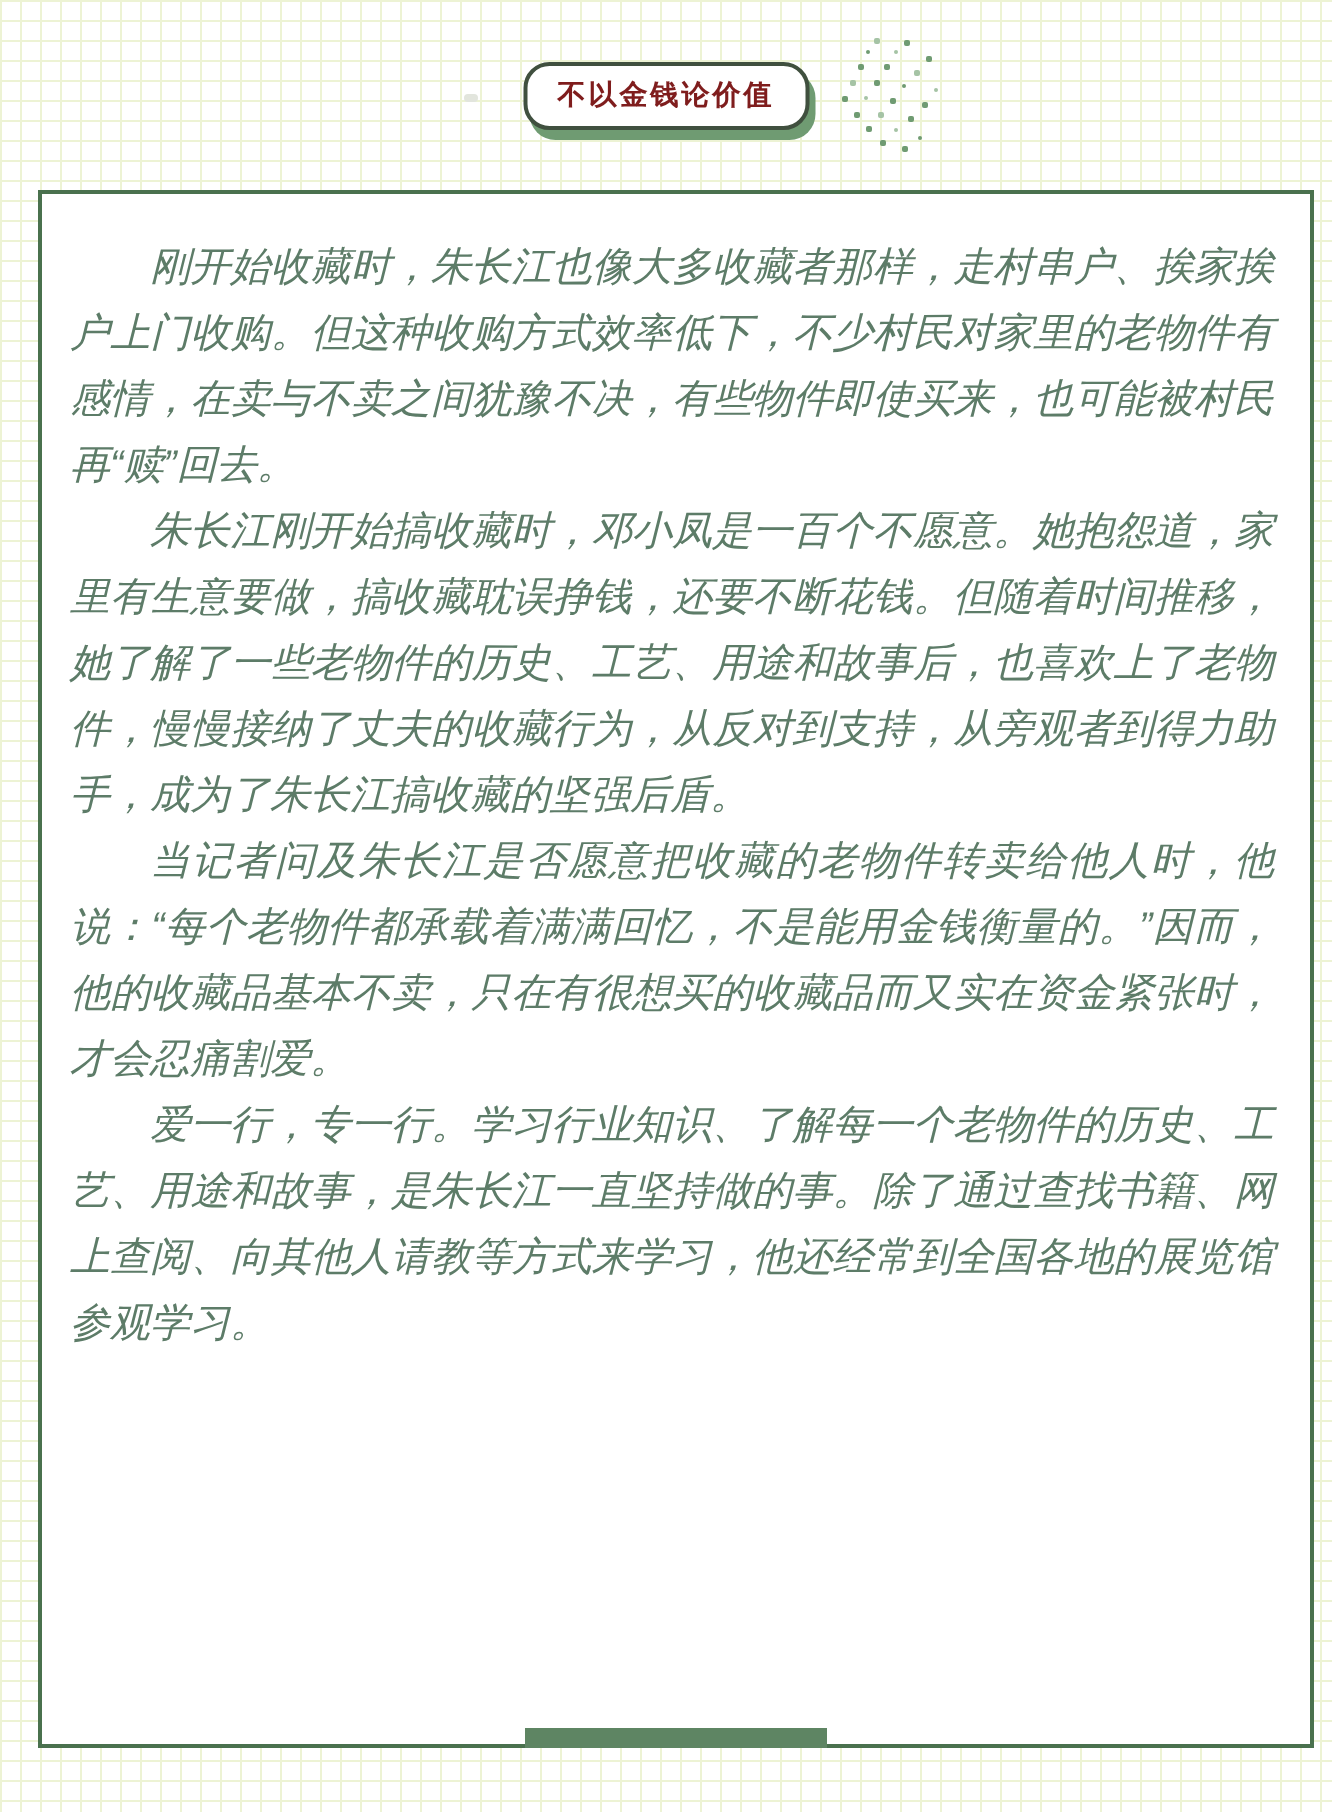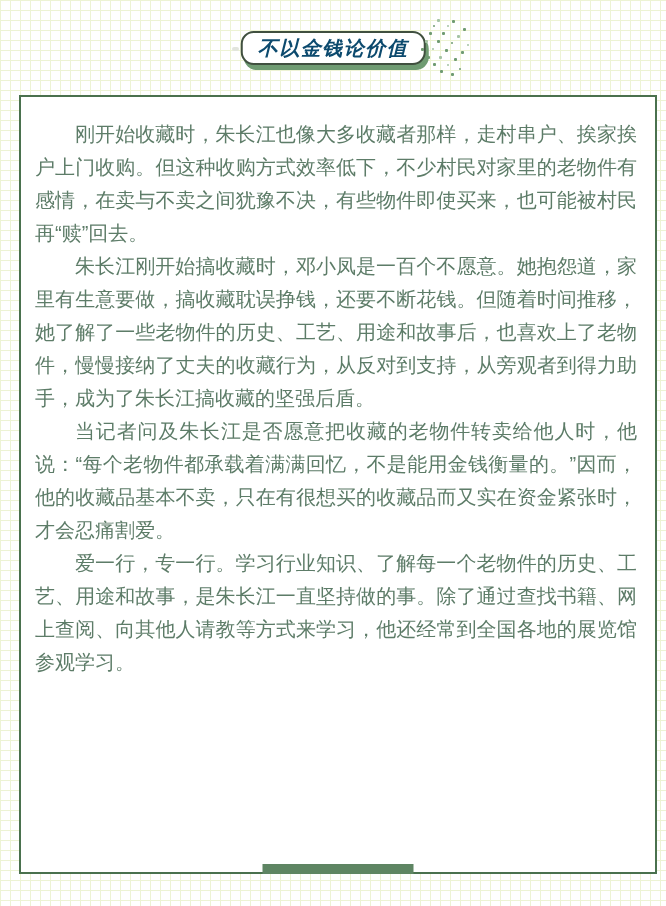--- a/index.html
+++ b/index.html
@@ -27,25 +27,24 @@
     padding: 0 15px;
     background: #ffffff;
     border: 2.5px solid #40503f;
     border-radius: 13px;
     box-shadow: 3px 5px 0 0 #6f9b72;
     display: flex; align-items: center; justify-content: center;
     white-space: nowrap;
     z-index: 3;
   }
   .badge-label {
-    font-size: 20px;
+    font-size: 14px;
     font-weight: bold;
     letter-spacing: 1.5px;
-    color: #0c4a6e;
-    font-style: italic;
+    color: #7f1d1d;
   }
   .left-fleck {
     position: absolute;
     left: 232px; top: 47px;
     width: 7px; height: 4px;
     background: #e2e5dd;
     border-radius: 2px;
     z-index: 2;
   }
   .dots {
@@ -73,20 +72,21 @@
     z-index: 1;
   }
   .card p {
     margin: 0;
     text-indent: 2em;
     font-size: 20px;
     line-height: 33px;
     color: #5d7c68;
     text-align: justify;
     letter-spacing: 0px;
+    font-style: italic;
   }
   .bottom-bar {
     position: absolute;
     left: 50%; bottom: -2px;
     transform: translateX(-50%);
     width: 151px; height: 10px;
     background: #5e8563;
   }
 </style>
 </head>

